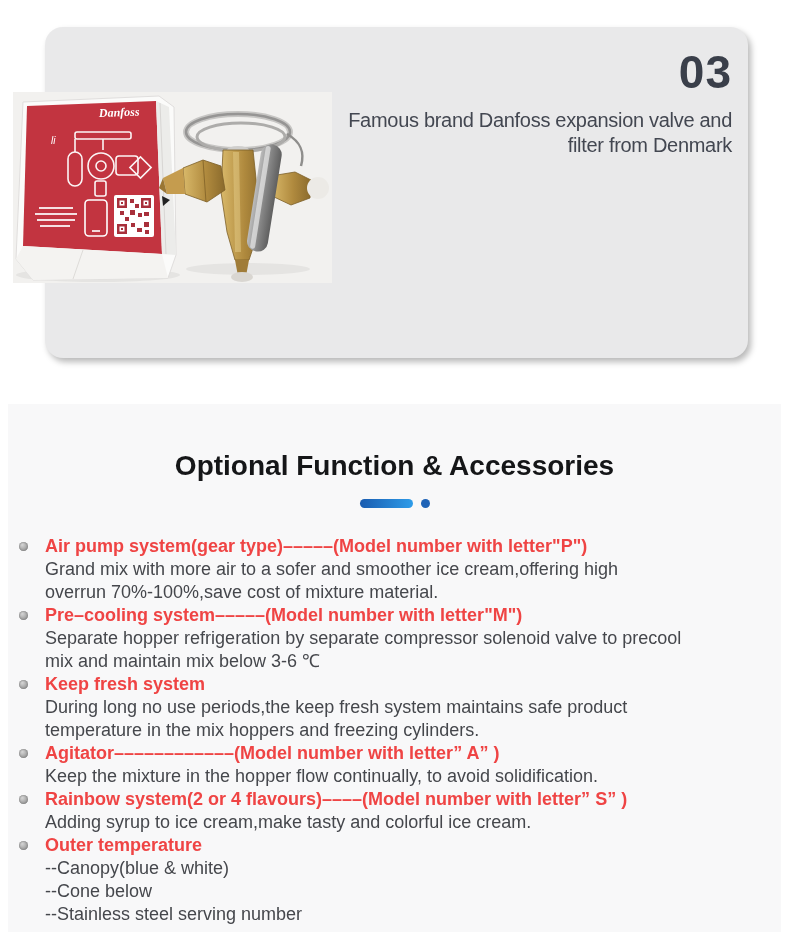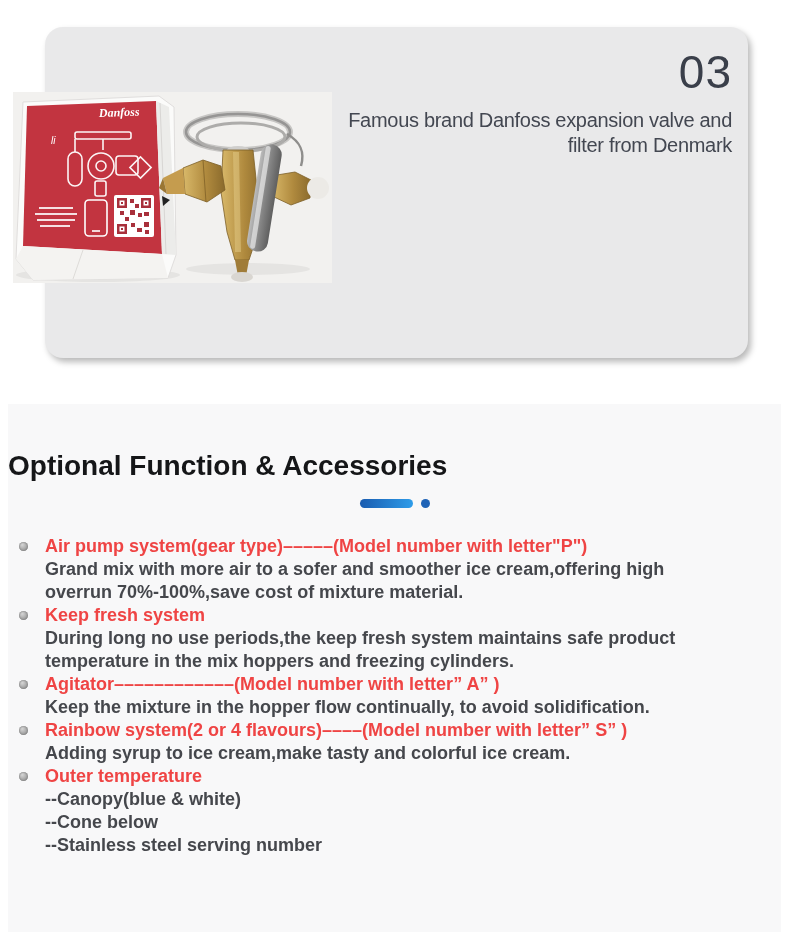--- a/index.html
+++ b/index.html
@@ -4,48 +4,48 @@
 <style>
   html,body{margin:0;padding:0;background:#ffffff;}
   body{position:relative;width:790px;height:932px;overflow:hidden;
        font-family:"Liberation Sans",sans-serif;}
 
   
   .top-card{position:absolute;left:45px;top:27px;width:703px;height:331px;
             background:#e9e9ea;border-radius:18px;
             box-shadow:3px 4px 6px rgba(0,0,0,.28);}
   .index-number{position:absolute;top:18px;right:16px;
-                font-size:46px;font-weight:normal;color:#3a3f4a;letter-spacing:1px;}
+                font-size:46px;font-weight:bold;color:#3a3f4a;letter-spacing:1px;}
   .caption{position:absolute;top:81px;right:16px;text-align:right;
            font-size:20px;line-height:25px;color:#434751;letter-spacing:-0.3px;}
   .caption div{white-space:nowrap;}
 
   
   .photo{position:absolute;left:13px;top:92px;width:319px;height:191px;}
   .photo svg{display:block;}
 
   
   .acc-card{position:absolute;left:8px;top:404px;width:773px;height:528px;
             background:#f8f8f9;}
   .acc-title{position:absolute;top:46px;left:0;width:100%;margin:0;
-             text-align:left;font-size:28px;font-weight:bold;color:#151618;}
+             text-align:center;font-size:28px;font-weight:bold;color:#151618;}
   .divider{position:absolute;top:94px;left:0;width:100%;height:10px;
            display:flex;justify-content:center;align-items:center;gap:8px;}
   .divider .pill{width:53px;height:9px;border-radius:5px;
                  background:linear-gradient(90deg,#1a5cb0,#2e9ce9);}
   .divider .dot{width:9px;height:9px;border-radius:50%;background:#1e63b7;}
 
   .list{position:absolute;left:0;top:131px;width:100%;
         font-size:18px;line-height:23px;color:#45474c;}
   .item{position:relative;padding-left:37px;padding-right:14px;}
   .bullet{position:absolute;left:11px;top:7px;width:9px;height:9px;border-radius:50%;
           background:radial-gradient(circle at 35% 30%, #d8d8d8, #989898 75%);
           box-shadow:inset 0 0 2px #6f6f6f;}
   .item-label{font-weight:bold;color:#ef4444;white-space:nowrap;}
-  .item-line{white-space:nowrap;font-weight:bold;}
+  .item-line{white-space:nowrap;}
 </style>
 </head>
 <body>
 
 <section class="top-card">
   <div class="index-number">03</div>
   <div class="caption">
     <div>Famous brand Danfoss expansion valve and</div>
     <div>filter from Denmark</div>
   </div>
@@ -176,20 +176,26 @@
 
   <div class="list">
 
     <div class="item">
       <span class="bullet"></span>
       <div class="item-label">Air pump system(gear type)–––––(Model number with letter"P")</div>
       <div class="item-line">Grand mix with more air to a sofer and smoother ice cream,offering high</div>
       <div class="item-line">overrun 70%-100%,save cost of mixture material.</div>
     </div>
 
+    <div class="item">
+      <span class="bullet"></span>
+      <div class="item-label">Pre–cooling system–––––(Model number with letter"M")</div>
+      <div class="item-line">Separate hopper refrigeration by separate compressor solenoid valve to precool</div>
+      <div class="item-line">mix and maintain mix below 3-6 ℃</div>
+    </div>
 
     <div class="item">
       <span class="bullet"></span>
       <div class="item-label">Keep fresh system</div>
       <div class="item-line">During long no use periods,the keep fresh system maintains safe product</div>
       <div class="item-line">temperature in the mix hoppers and freezing cylinders.</div>
     </div>
 
     <div class="item">
       <span class="bullet"></span>

